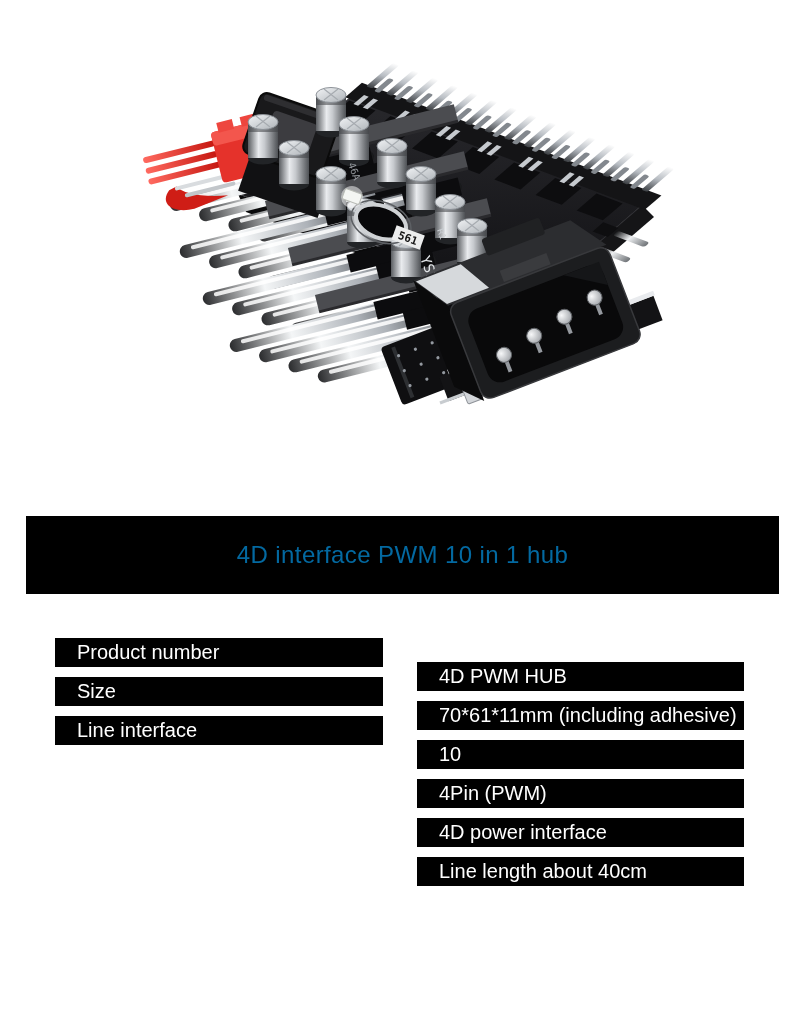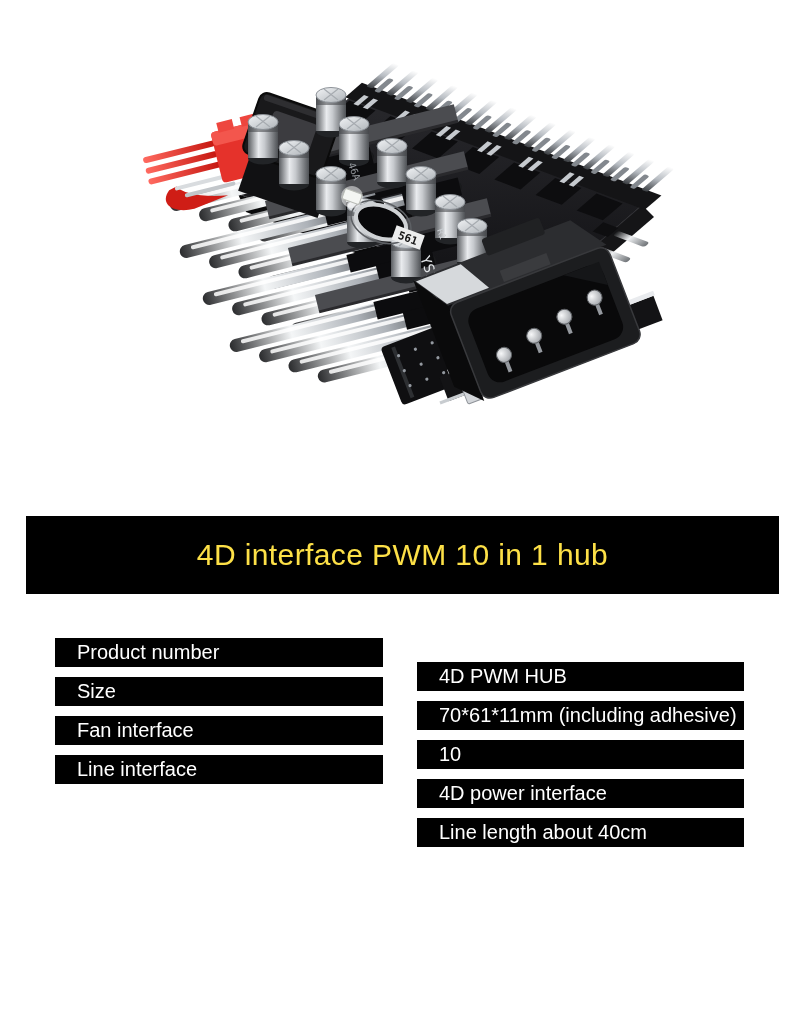--- a/index.html
+++ b/index.html
@@ -1,21 +1,21 @@
 <!DOCTYPE html>
 <html><head>
 <meta charset="utf-8">
 <style>
   html,body{margin:0;padding:0;background:#fff;}
   .page{position:relative;width:800px;height:1016px;background:#ffffff;overflow:hidden;
         font-family:"Liberation Sans","DejaVu Sans",sans-serif;}
   .photo-wrap{position:absolute;left:0;top:0;width:800px;height:516px;}
   .banner{position:absolute;left:26px;top:516px;width:753px;height:78px;background:#000;
           display:flex;align-items:center;justify-content:center;}
-  .banner .title{color:#fde047;font-size:30px;font-weight:400;letter-spacing:.4px;margin:0;white-space:nowrap;}
+  .banner .title{color:#0369a1;font-size:24px;font-weight:400;letter-spacing:.4px;margin:0;white-space:nowrap;}
   .col{position:absolute;top:638px;display:flex;flex-direction:column;gap:10px;}
   .col.labels{left:55px;width:328px;}
   .col.values{left:417px;width:327px;margin-top:24px;}
   .bar{height:29px;background:#000;color:#fff;font-size:20px;line-height:29px;
        padding-left:22px;box-sizing:border-box;white-space:nowrap;overflow:hidden;}
 </style>
 </head>
 <body>
 
 <div class="page">
@@ -315,24 +315,24 @@
     </svg>
   </div>
 
   <div class="banner">
     <h1 class="title">4D interface PWM 10 in 1 hub</h1>
   </div>
 
   <div class="col labels">
     <div class="bar">Product number</div>
     <div class="bar">Size</div>
-    <div class="bar">Fan interface</div>
     <div class="bar">Line interface</div>
   </div>
   <div class="col values">
     <div class="bar">4D PWM HUB</div>
     <div class="bar">70*61*11mm (including adhesive)</div>
     <div class="bar">10</div>
+    <div class="bar">4Pin (PWM)</div>
     <div class="bar">4D power interface</div>
     <div class="bar">Line length about 40cm</div>
   </div>
 
 </div>
 
 </body></html>

